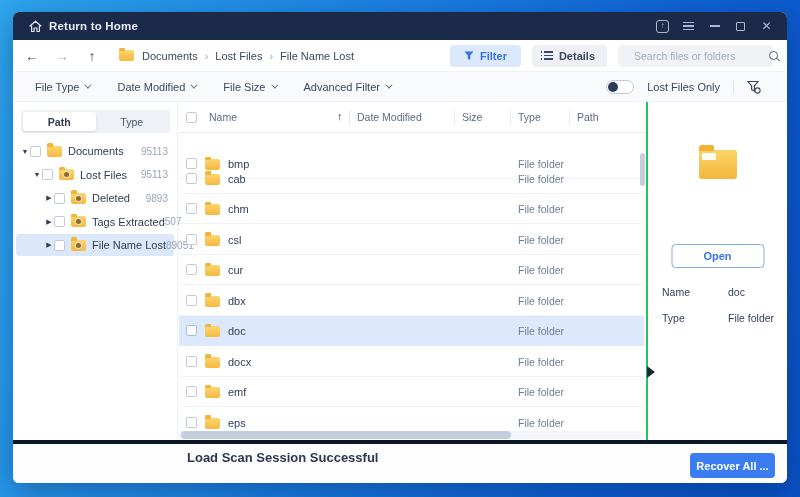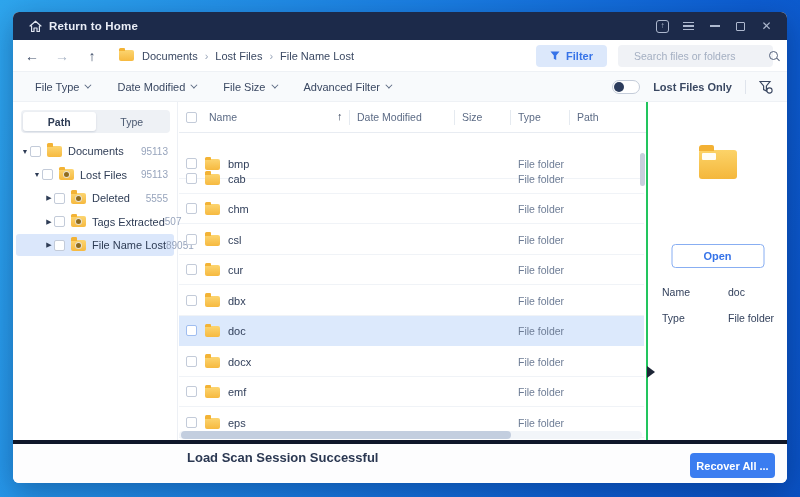--- a/index.html
+++ b/index.html
@@ -39,25 +39,25 @@
   .btn-details { display:flex; align-items:center; gap:6px; background:#eef0f5; color:#3a4862; font-size:11px; font-weight:bold; border:none; border-radius:4px; height:22px; padding:0 12px; }
   .details-ic { display:flex; flex-direction:column; gap:2px; }
   .details-ic i { display:block; width:9px; height:1.5px; background:#3a4862; position:relative; }
   .details-ic i::before { content:""; position:absolute; left:-3px; top:0; width:1.5px; height:1.5px; background:#3a4862; }
   .searchbox { width:155px; height:22px; background:#f0f2f6; border-radius:4px; display:flex; align-items:center; padding:0 8px; }
   .searchbox input { flex:1; border:none; background:transparent; outline:none; font-size:10.5px; color:#4a5870; font-family:"Liberation Sans",sans-serif;margin-left:8px; }
   .searchbox input::placeholder { color:#a4afc2; }
   .mag-icon { width:9px; height:9px; border:1.4px solid #55627c; border-radius:50%; position:relative; flex:none; }
   .mag-icon::after { content:""; position:absolute; width:4px; height:1.4px; background:#55627c; transform:rotate(45deg); right:-3px; bottom:-1px; }
   
-  .filterbar { height:30px; background:#f8fafc; border-bottom:1px solid #eef1f5; display:flex; padding:0 14px 0 22px; }
+  .filterbar { height:30px; background:#f8fafc; border-bottom:1px solid #eef1f5; display:flex; padding:0 26px 0 22px; }
   .fdrops { display:flex; gap:28px; }
   .fdrop { font-size:11px; color:#3a4862; display:flex; align-items:center; gap:5px; }
   .chev { width:5px; height:5px; border-right:1.4px solid #5a6880; border-bottom:1.4px solid #5a6880; transform:rotate(45deg) translateY(-2px); display:inline-block; }
-  .fb-right { margin-left:auto; display:flex; align-items:center; gap:13px;font-weight:bold; }
+  .fb-right { margin-left:auto; display:flex; align-items:center; gap:13px; }
   .toggle { width:28px; height:14px; border:1px solid #c4ccd9; border-radius:8px; background:#fff; position:relative; }
   .toggle .knob { position:absolute; left:1px; top:1px; width:10px; height:10px; border-radius:50%; background:#2c3c5c; }
   .toggle-label { font-size:11px; color:#3a4862; }
   .fb-div { width:1px; height:14px; background:#dfe4ec; }
   .funnel-off { position:relative; width:14px; height:14px; }
   
   .content { position:absolute; top:90px; bottom:43px; left:0; right:0; background:#fff; }
   .sidebar { position:absolute; left:0; top:0; bottom:0; width:165px; border-right:1px solid #edf0f5; }
   .seg { position:absolute; left:8px; top:8px; width:149px; height:23px; background:#eef1f5; border-radius:4px; display:flex; padding:2px; }
   .seg-tab { flex:1; display:flex; align-items:center; justify-content:center; font-size:10.5px; color:#4a5870; border-radius:3px; }
@@ -165,20 +165,28 @@
         <span class="bc-sep">›</span>
         <span class="bc-item">File Name Lost</span>
       </div>
     <div class="nav-right">
       <button class="btn-filter">
         <svg width="10" height="10" viewBox="0 0 10 10">
             <path d="M0.5 0.5 H9.5 L6.2 4.6 V9 L3.8 7.8 V4.6 Z" fill="#3673e8"></path>
           </svg>
         <span>Filter</span>
       </button>
+      <button class="btn-details">
+        <span class="details-ic">
+            <i></i>
+            <i></i>
+            <i></i>
+          </span>
+        <span>Details</span>
+      </button>
       <div class="searchbox">
         <input type="text" placeholder="Search files or folders" style="">
         <span class="mag-icon"></span>
       </div>
     </div>
   </div>
 
   <div class="filterbar">
     <div class="fdrops">
         <span class="fdrop">File Type<i class="chev"></i></span>
@@ -225,21 +233,21 @@
        <span class="tr-label">Lost Files</span>
        <span class="tr-count">95113</span>
      </div>
           <div class="tree-row " style="top:49px">
        <span class="tr-arrow" style="margin-left:28px">▶</span>
        <span class="cbx"></span>
        <span class="folder">
               <span class="badge"></span>
             </span>
        <span class="tr-label">Deleted</span>
-       <span class="tr-count">5555</span>
+       <span class="tr-count">9893</span>
      </div>
           <div class="tree-row " style="top:72.5px">
        <span class="tr-arrow" style="margin-left:28px">▶</span>
        <span class="cbx"></span>
        <span class="folder">
               <span class="badge"></span>
             </span>
        <span class="tr-label">Tags Extracted</span>
        <span class="tr-count">507</span>
      </div>

